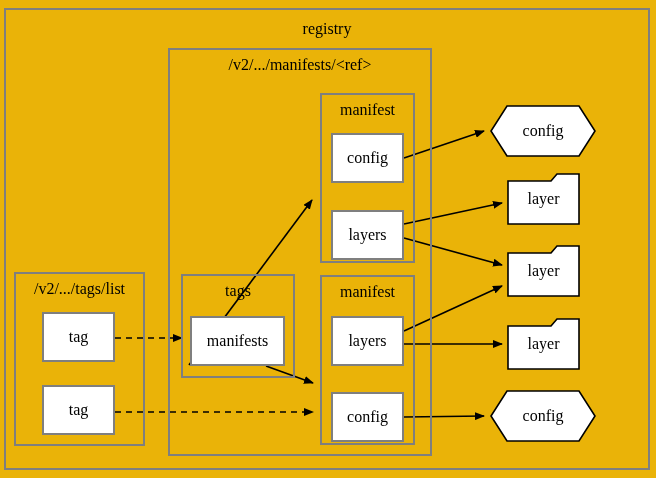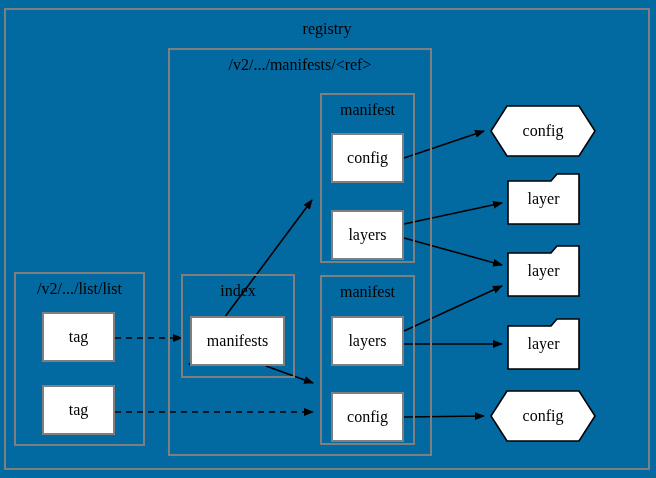--- a/index.html
+++ b/index.html
@@ -4,21 +4,21 @@
 <style>
   html, body {
     margin: 0;
     padding: 0;
     background: #ffffff;
   }
   #canvas {
     position: relative;
     width: 656px;
     height: 478px;
-    background: #0369a1;
+    background: #eab308;
     font-family: "Liberation Serif", "DejaVu Serif", serif;
     overflow: hidden;
   }
   #edges {
     position: absolute;
     left: 0;
     top: 0;
     width: 656px;
     height: 478px;
     pointer-events: none;
@@ -127,30 +127,30 @@
     <g>
       <line x1="404" y1="417" x2="484" y2="416" stroke="#000000" stroke-width="1.6" marker-end="url(#arrow)"></line>
     </g>
   </svg>
 
   <div class="cluster" style="left:4px; top:8px; width:646px; height:462px;">
     <div class="registry-label">registry</div>
   </div>
 
   <div class="cluster" style="left:14px; top:272px; width:131px; height:174px;">
-    <div class="cluster-label">/v2/.../list/list</div>
+    <div class="cluster-label">/v2/.../tags/list</div>
   </div>
 
   <div class="cluster" style="left:168px; top:48px; width:264px; height:408px;">
     <div class="cluster-label">/v2/.../manifests/&lt;ref&gt;</div>
   </div>
 
 
   <div class="cluster" style="left:181px; top:274px; width:114px; height:104px;">
-    <div class="cluster-label">index</div>
+    <div class="cluster-label">tags</div>
   </div>
 
   <div class="cluster" style="left:320px; top:93px; width:95px; height:170px;">
     <div class="cluster-label">manifest</div>
   </div>
 
   <div class="cluster" style="left:320px; top:275px; width:95px; height:170px;">
     <div class="cluster-label">manifest</div>
   </div>
 

